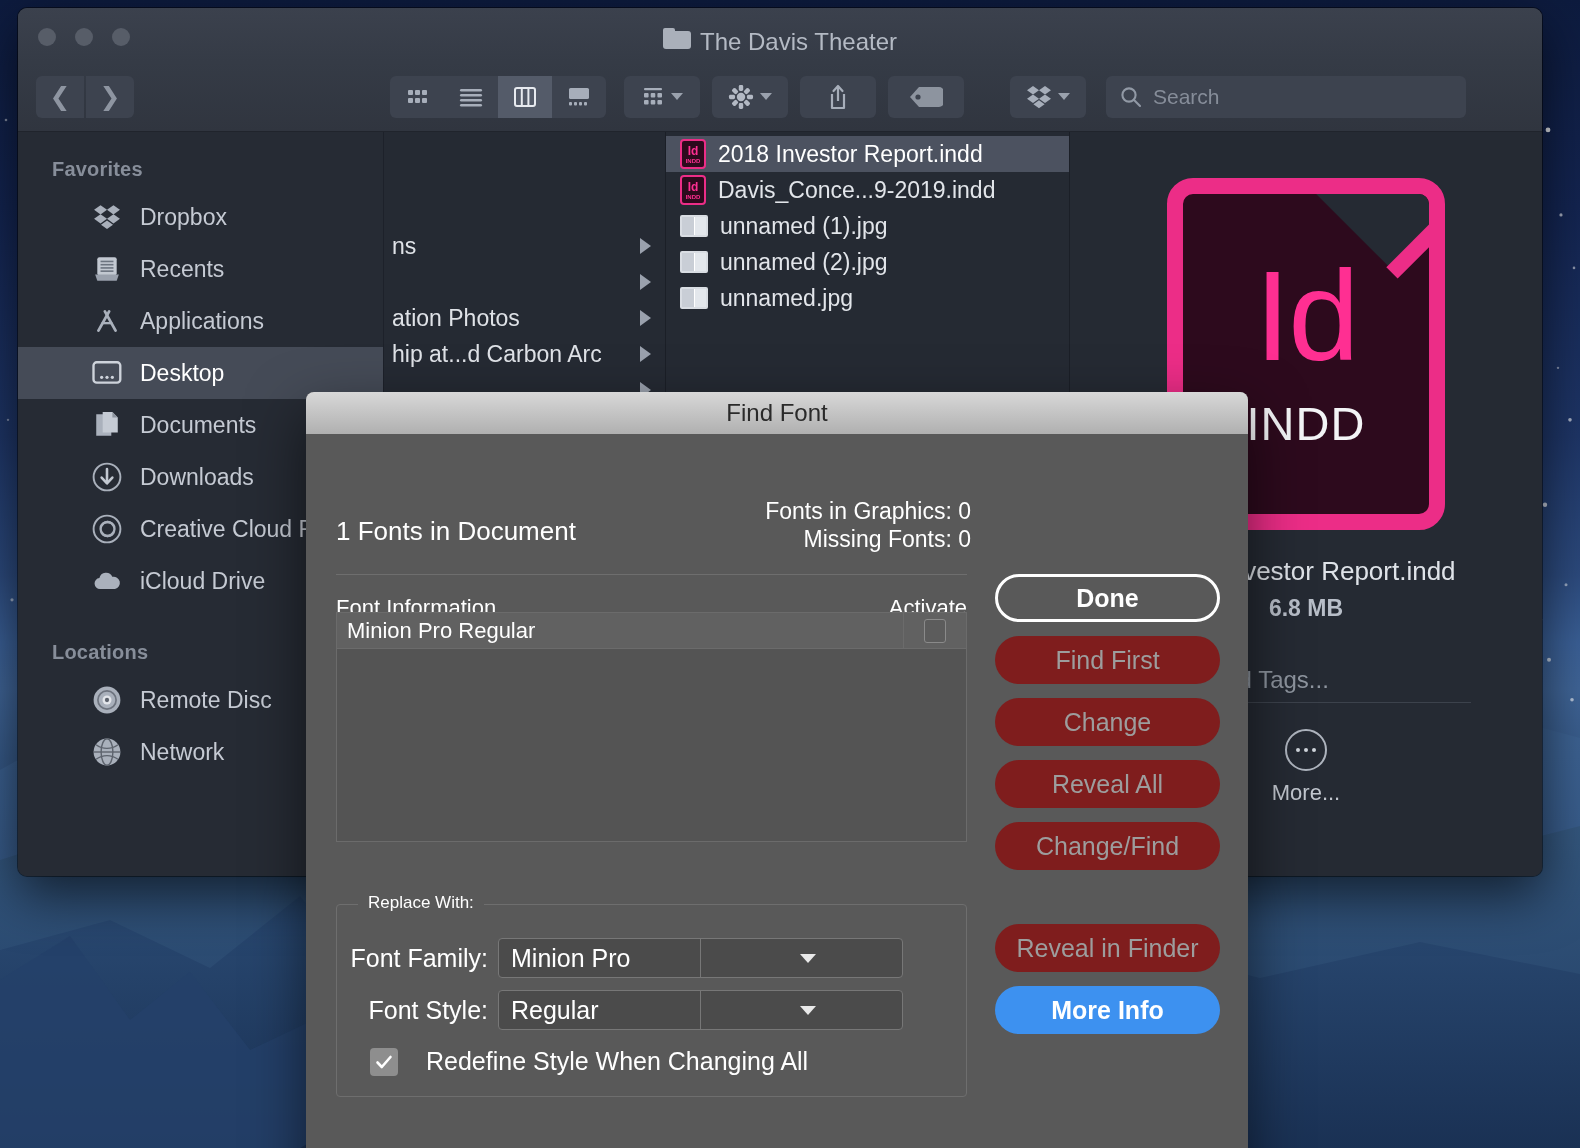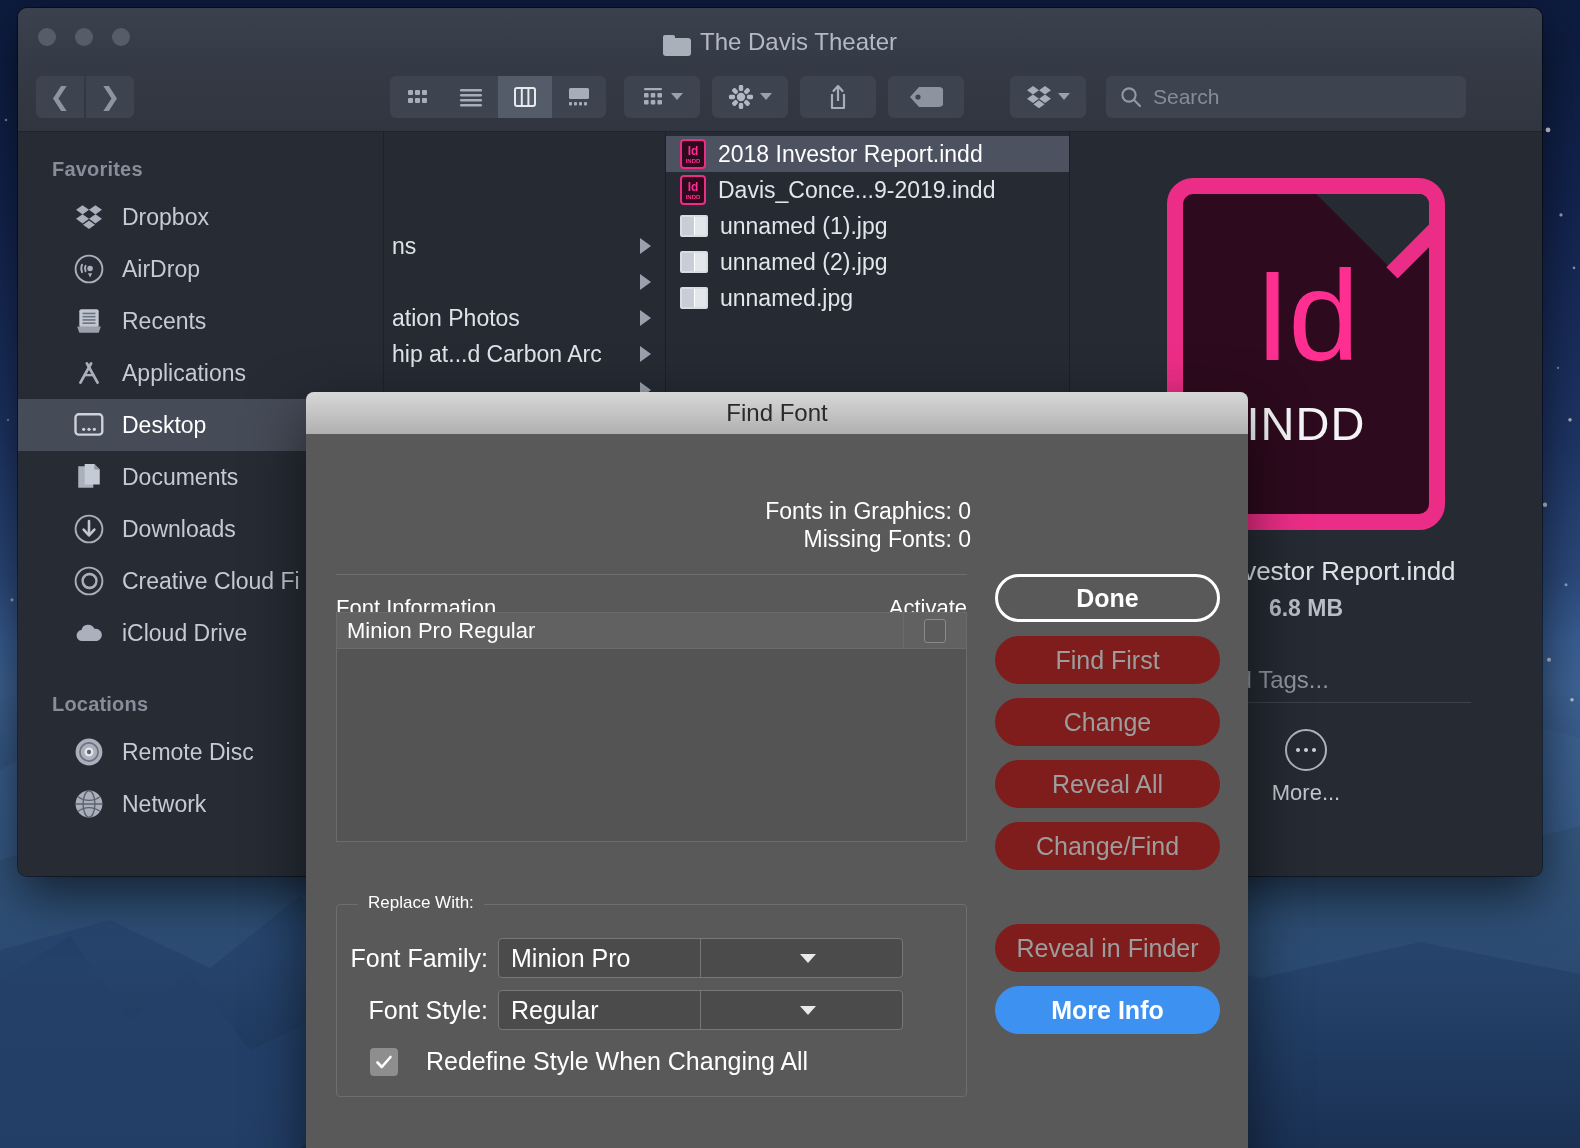--- a/index.html
+++ b/index.html
@@ -42,21 +42,21 @@
     height:54px; position:relative;
     background:linear-gradient(to bottom,#3b414d,#353b46);
   }
   .traffic{
     position:absolute; top:20px; display:flex; gap:19px; left:20px;
   }
   .tl{ width:18px;height:18px;border-radius:50%;background:#575d68; }
   #win-title{
     position:absolute; left:0; right:0; top:20px;
     text-align:center; color:#b4bac4; font-size:24px; font-weight:400;
-    display:flex; align-items:flex-end; justify-content:center; gap:9px;
+    display:flex; align-items:flex-start; justify-content:center; gap:9px;
   }
   .folder-ico{ display:inline-block; width:28px;height:21px; position:relative; }
   .folder-ico:before{
     content:""; position:absolute;left:0;top:3px;width:28px;height:18px;
     background:#aab0ba;border-radius:2px 3px 3px 3px;
   }
   .folder-ico:after{
     content:""; position:absolute;left:0;top:0px;width:12px;height:5px;
     background:#aab0ba;border-radius:2px 2px 0 0;
   }
@@ -93,21 +93,21 @@
   #finder-body{ position:absolute; left:0; right:0; top:124px; bottom:0; display:flex; }
 
   
   #sidebar{
     width:366px; background:#262b34; flex:none; padding-top:14px;
     border-right:1px solid #1d212a; position:relative;
   }
   .sb-head{ color:#878e9a; font-size:20px; font-weight:700; padding:12px 0 10px 34px; letter-spacing:.2px;}
   .sb-item{
     height:52px; display:flex; align-items:center; gap:18px;
-    padding-left:56px; color:#c5cad3; font-size:23px;
+    padding-left:74px; color:#c5cad3; font-size:23px;
   }
   .sb-item.sel{ background:#454b57; color:#fff; }
   .sb-ico{ width:30px;height:30px;flex:none;display:flex;align-items:center;justify-content:center; }
 
   
   #col-a{ width:282px; background:#252a33; flex:none; border-right:1px solid #1b1f27; position:relative; }
   .ca-row{ height:36px; display:flex;align-items:center;justify-content:flex-end; padding-right:14px;
            color:#dfe2e7; font-size:23px; }
   .ca-row span.lbl{ margin-right:auto; padding-left:8px; white-space:nowrap; }
   .tri{ width:0;height:0;border-top:8px solid transparent;border-bottom:8px solid transparent;border-left:11px solid #9aa1ad; }
@@ -456,32 +456,20 @@
                 <path d="M19 2 L13 6.3 L19 10.6 L25 6.3 Z"></path>
             <path d="M7 19 L1 14.7 L7 10.4 L13 14.7 Z"></path>
                 <path d="M19 19 L13 14.7 L19 10.4 L25 14.7 Z"></path>
             <path d="M13 16.3 L7.4 20.2 L13 24.2 L18.6 20.2 Z"></path>
               </g>
             </svg>
         </span>
         <span>Dropbox</span>
       </div>
 
-      <div class="sb-item">
-        <span class="sb-ico">
-          <svg width="30" height="30" viewBox="0 0 28 28">
-            <circle cx="14" cy="14" r="12.5" fill="none" stroke="#a9b0bb" stroke-width="1.8"></circle>
-            <path d="M7.5 17 a8.5 8.5 0 0 1 0 -7" fill="none" stroke="#a9b0bb" stroke-width="1.8" stroke-linecap="round"></path>
-            <path d="M10.8 16 a5 5 0 0 1 0 -5" fill="none" stroke="#a9b0bb" stroke-width="1.8" stroke-linecap="round"></path>
-            <circle cx="15" cy="13.6" r="2.6" fill="#a9b0bb"></circle>
-            <path d="M13 18 L15 22 L17 18 Z" fill="#a9b0bb"></path>
-          </svg>
-        </span>
-        <span>AirDrop</span>
-      </div>
 
       <div class="sb-item">
         <span class="sb-ico">
           <svg width="28" height="28" viewBox="0 0 26 26">
             <rect x="4" y="2" width="18" height="17" rx="2" fill="#c2c8d1"></rect>
             <g stroke="#6c7480" stroke-width="1.5">
                 <line x1="7" y1="6" x2="19" y2="6"></line>
                 <line x1="7" y1="9" x2="19" y2="9"></line>
                 <line x1="7" y1="12" x2="19" y2="12"></line>
                 <line x1="7" y1="15" x2="19" y2="15"></line>
@@ -673,20 +661,21 @@
   </div>
 </div>
 
 <div id="dialog">
   <div id="dlg-title">
     <span>Find Font</span>
   </div>
 
   <div id="dlg-body">
 
+    <div id="fonts-count">1 Fonts in Document</div>
     <div id="graphics-count">Fonts in Graphics: 0</div>
     <div id="missing-count">Missing Fonts: 0</div>
 
     <div id="list-head">
       <span>Font Information</span>
       <span>Activate</span>
     </div>
 
     <div id="font-list">
       <div class="font-row">

